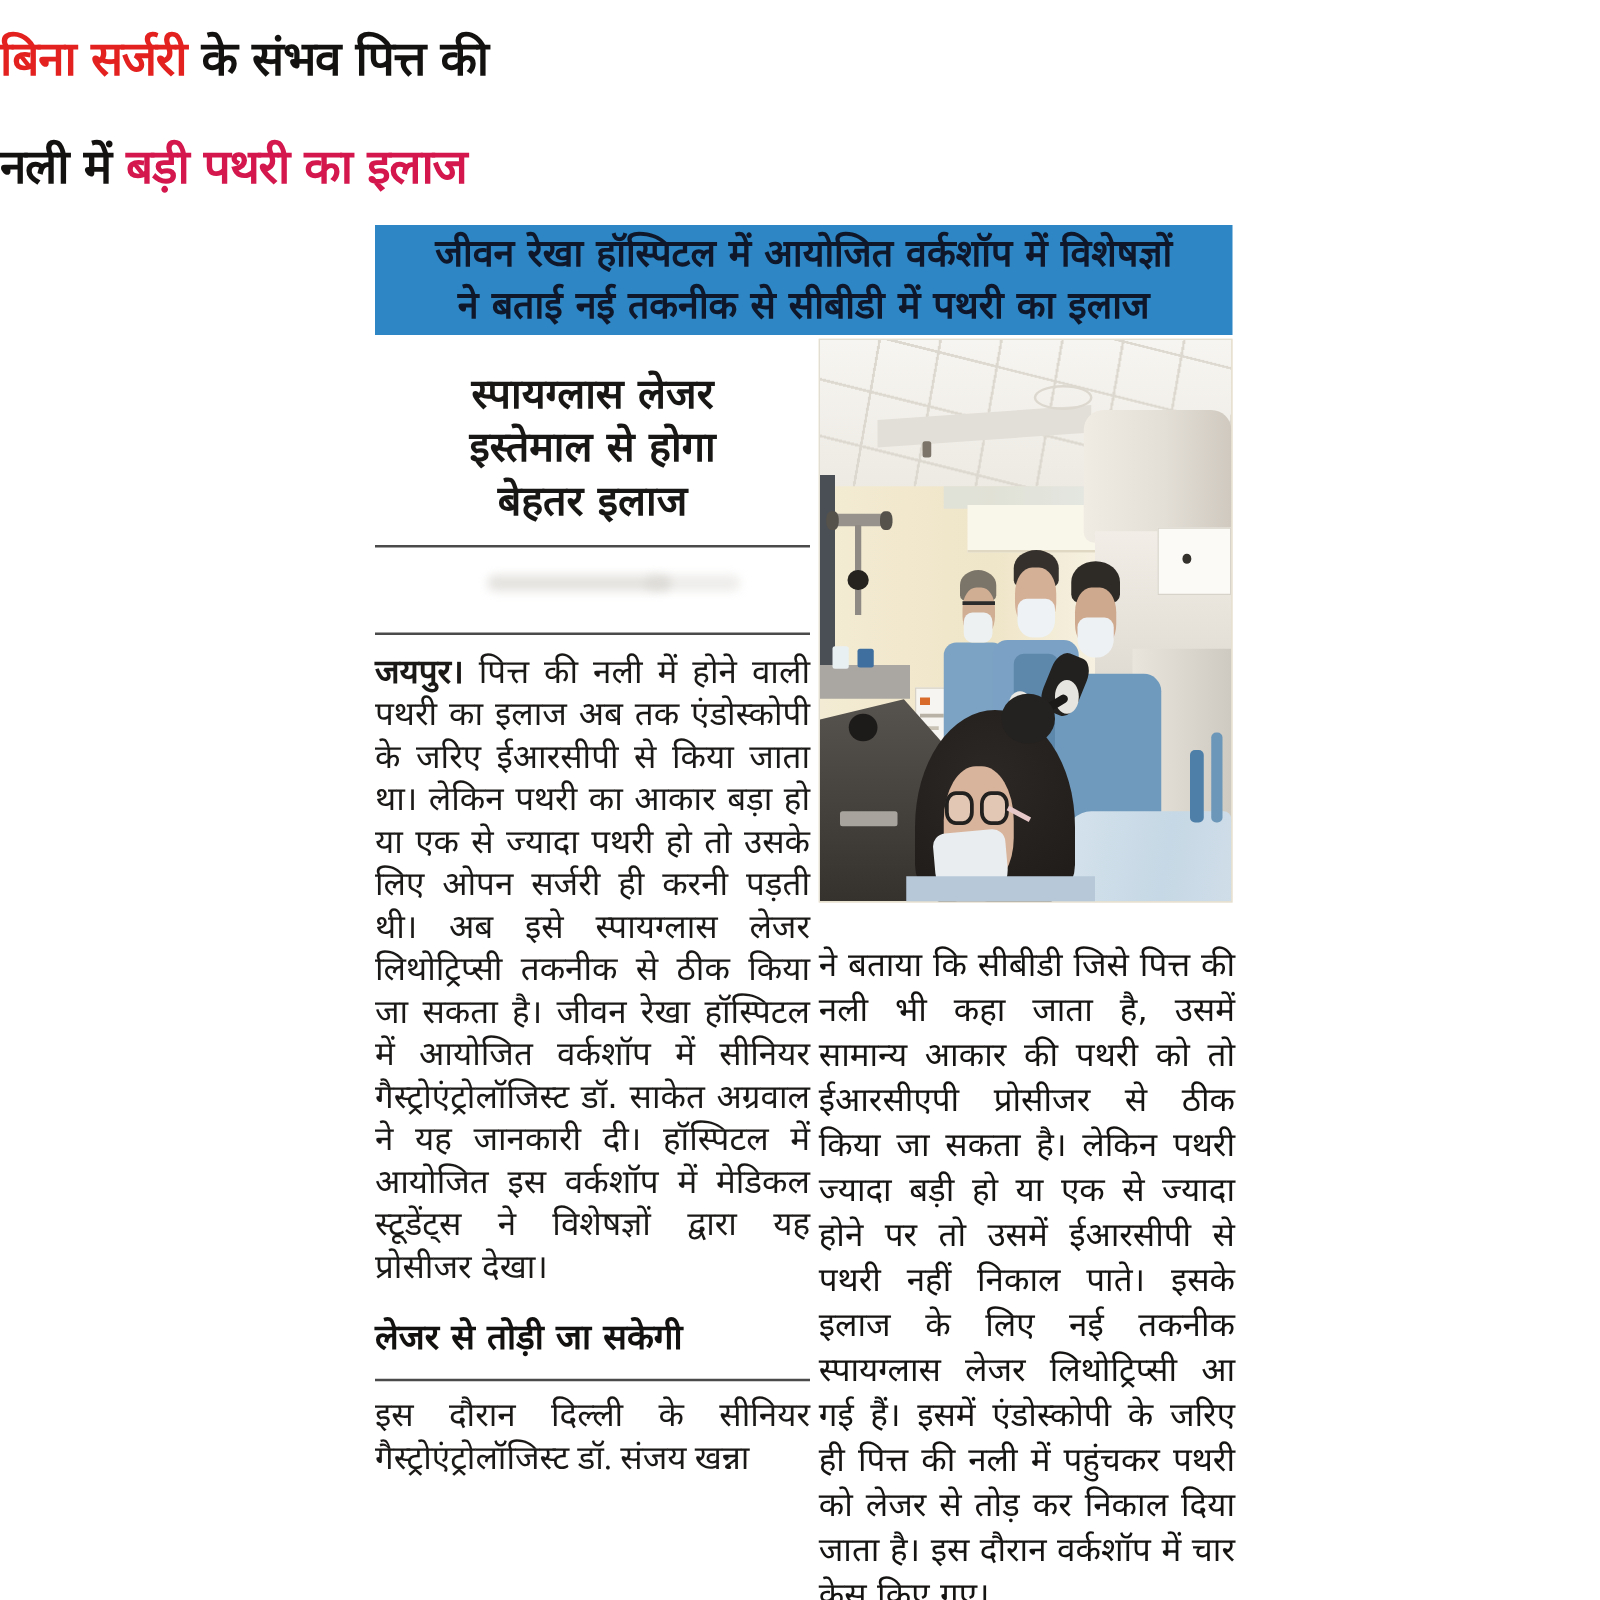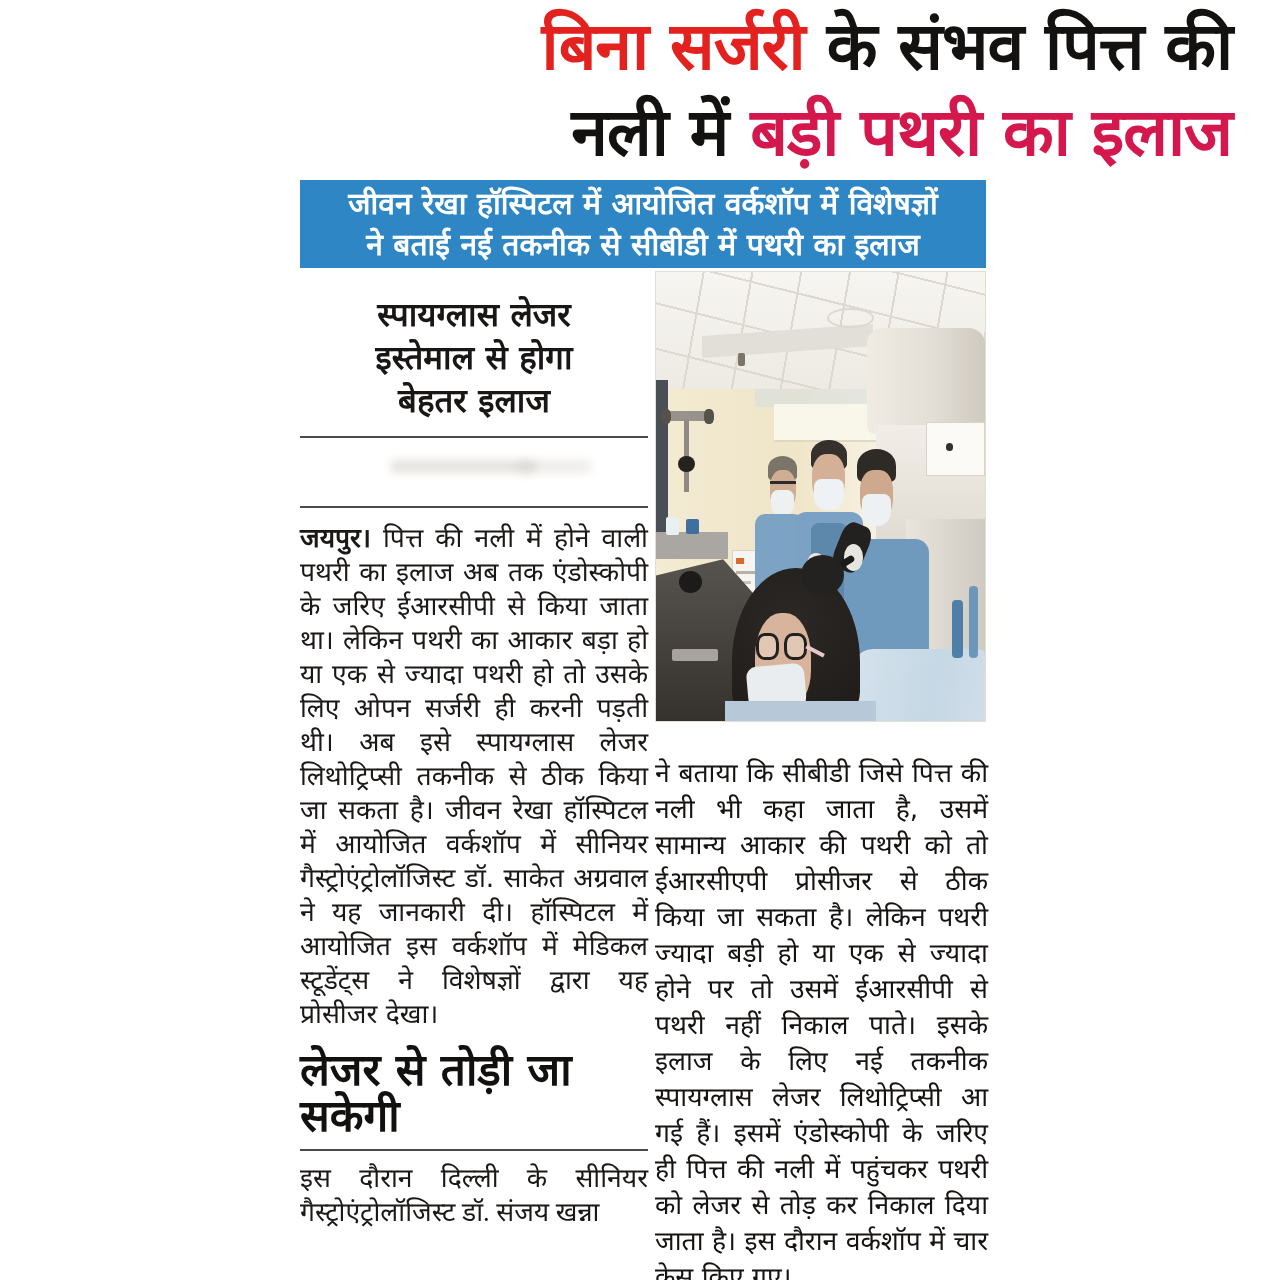--- a/index.html
+++ b/index.html
@@ -1,39 +1,39 @@
 <!DOCTYPE html>
 <html><head>
 <meta charset="utf-8">
 <style>
   html,body{margin:0;padding:0;background:#ffffff;}
   .page{position:relative;width:1280px;height:1280px;background:#ffffff;overflow:hidden;
         font-family:"DejaVu Sans",sans-serif;color:#161412;}
   
-  .headline{position:absolute;left:0;top:4px;width:1232px;text-align:right;
-            font-weight:800;font-size:66px;line-height:86px;letter-spacing:-1px;}
+  .headline{position:absolute;left:0;top:4px;width:1232px;text-align:left;
+            font-weight:800;font-size:38px;line-height:86px;letter-spacing:-1px;}
   .headline .red{color:#e32220;}
   .headline .blk{color:#141210;}
   .headline .accent{color:#d4174d;}
   
   .banner{position:absolute;left:300px;top:180px;width:686px;height:88px;background:#2e86c5;
-          color:#ffffff;text-align:center;font-weight:700;font-size:30px;line-height:41px;
+          color:#0f172a;text-align:center;font-weight:700;font-size:30px;line-height:41px;
           padding-top:3px;box-sizing:border-box;}
   
   .left-col{position:absolute;left:300px;top:293px;width:348px;}
   .subhead1{text-align:center;font-weight:700;font-size:33px;line-height:43px;color:#191715;}
   .rule{border:none;border-top:2px solid #4a4a4a;margin:14px 0 0 0;height:0;}
   .redacted{position:relative;height:48px;margin-top:6px;}
   .smudge{position:absolute;left:26%;top:16px;width:42%;height:13px;background:#cfccc6;
           border-radius:6px;filter:blur(4px);opacity:.55;}
   .smudge.s2{left:62%;width:22%;opacity:.35;}
   .body{font-size:26.5px;line-height:34px;text-align:justify;margin:0;color:#1b1917;}
   .p1{margin-top:13px;}
   .dateline{font-weight:700;}
-  .crosshead{font-weight:800;font-size:44px;line-height:46px;margin:16px 0 0 0;color:#121110;}
+  .crosshead{font-weight:800;font-size:28px;line-height:46px;margin:16px 0 0 0;color:#121110;}
   .rule-thin{margin-top:10px;}
   .p2{margin-top:10px;font-family:Liberation Serif, serif;}
   
   .right-col{position:absolute;left:655px;top:728px;width:333px;font-size:26.5px;
              line-height:36px;text-align:justify;}
   
   .photo{position:absolute;left:655px;top:271px;width:331px;height:451px;overflow:hidden;
          background:#efe6cb;border:1px solid #e3ded2;box-sizing:border-box;}
   .photo div{position:absolute;}
   .ph-ceiling{left:0;top:0;right:0;height:27%;

